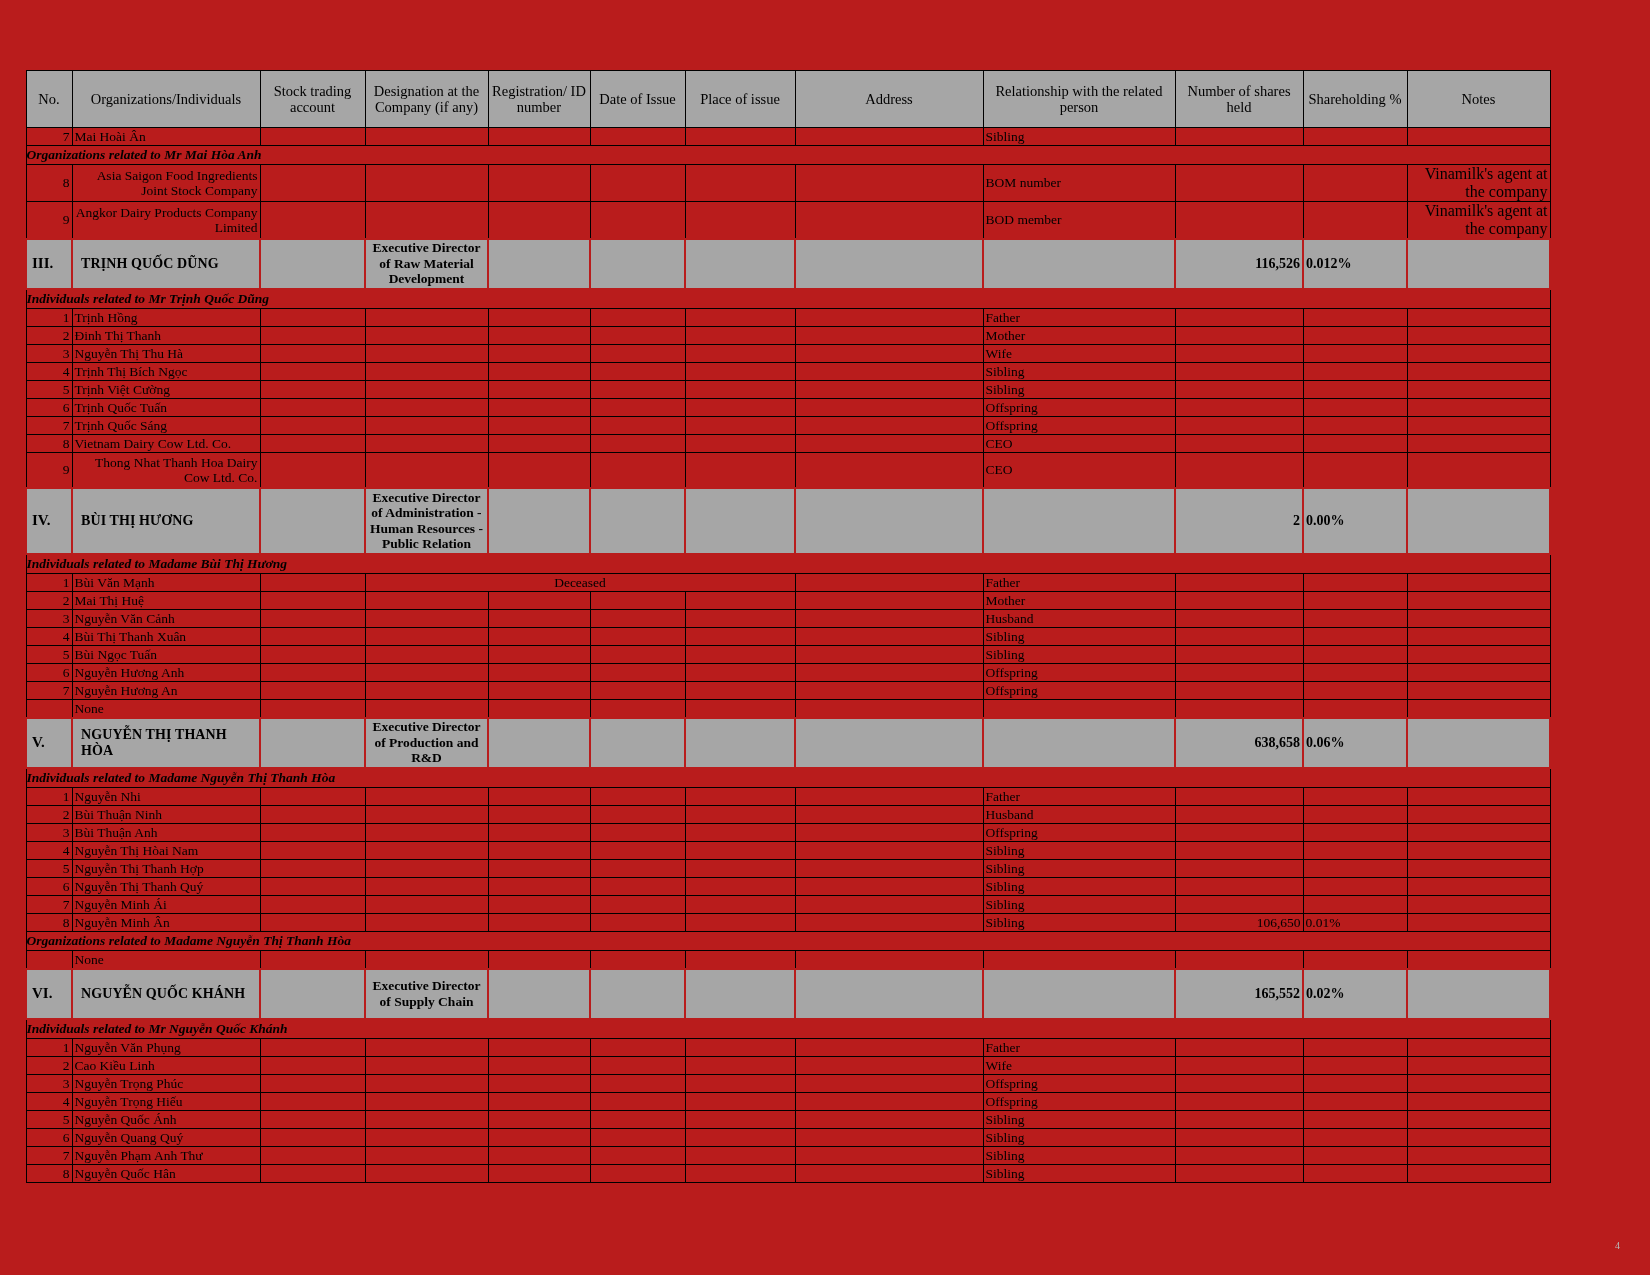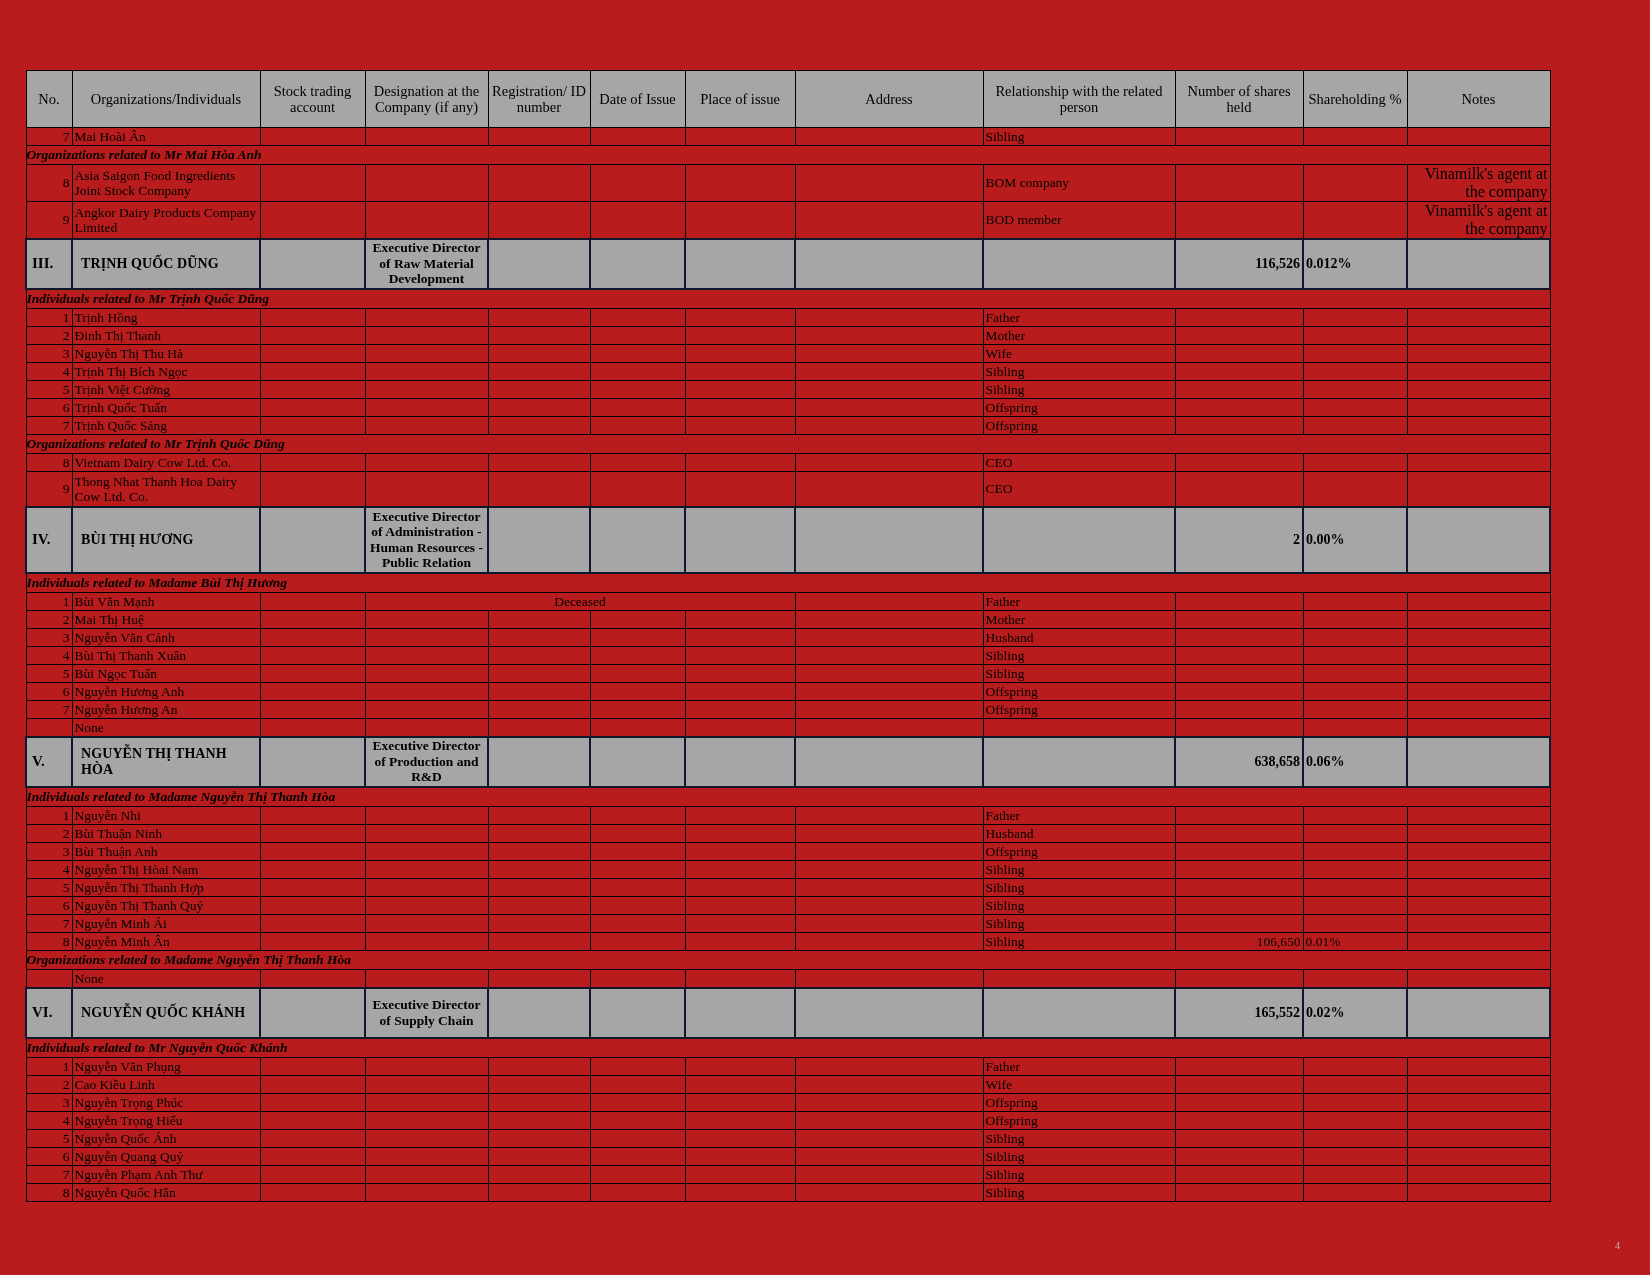--- a/index.html
+++ b/index.html
@@ -64,21 +64,21 @@
   td.nm  { text-align: left;  padding-left: 3px; }
   td.rel { text-align: left;  padding-left: 3px; }
   td.sh  { text-align: right; padding-right: 4px; }
   td.pct { padding-right: 3px; }
   td.notes-cell { text-align: right; font-size: 16px; line-height: 1.18; }
 
   
   tr.section td {
     background: #a6a6a6;
     font-weight: bold;
-    border: 2px solid #0f172a;
+    border: 2px solid #b91c1c;
     height: 48px;
   }
   tr.section td.rn { text-align: left; padding-left: 5px; font-size: 15px; }
   tr.section td.sname {
     text-align: left; padding-left: 8px; font-size: 14px; letter-spacing: .1px;
   }
   tr.section td.sdesig {
     text-align: center; font-size: 13.5px; line-height: 1.15;
   }
   tr.section td.sh, tr.section td.pct { font-size: 14px; }
@@ -90,21 +90,21 @@
     text-align: left;
     padding-left: 0;
     height: 18px;
     font-size: 13.5px;
     border-left: 1px solid #000;
     border-right: 1px solid #000;
   }
 
   
   tr.tall td { height: 34px; }
-  td.wrapname { white-space: normal; line-height: 1.15; }
+  td.wrapname { white-space: normal; line-height: 1.15; text-align: right; }
 
   .deceased { text-align: center; }
 
   #pagenum {
     position: absolute;
     right: 30px;
     bottom: 24px;
     font-size: 10px;
     color: #b9b9b9;
     font-family: "Liberation Serif", serif;
@@ -166,21 +166,21 @@
         </tr>
         <tr class="data tall">
           <td class="num">8</td>
           <td class="nm wrapname">Asia Saigon Food Ingredients Joint Stock Company</td>
           <td></td>
           <td></td>
           <td></td>
           <td></td>
           <td></td>
           <td></td>
-          <td class="rel">BOM company</td>
+          <td class="rel">BOM number</td>
           <td class="sh"></td>
           <td class="pct"></td>
           <td class="notes-cell">Vinamilk's agent at the company</td>
         </tr>
         <tr class="data tall">
           <td class="num">9</td>
           <td class="nm wrapname">Angkor Dairy Products Company Limited</td>
           <td></td>
           <td></td>
           <td></td>
@@ -300,23 +300,20 @@
           <td></td>
           <td></td>
           <td></td>
           <td></td>
           <td></td>
           <td class="rel">Offspring</td>
           <td class="sh"></td>
           <td class="pct"></td>
           <td class="notes-cell"></td>
         </tr>
-        <tr class="caption">
-          <td colspan="12">Organizations related to Mr Trịnh Quốc Dũng</td>
-        </tr>
         <tr class="data">
           <td class="num">8</td>
           <td class="nm">Vietnam Dairy Cow Ltd. Co.</td>
           <td></td>
           <td></td>
           <td></td>
           <td></td>
           <td></td>
           <td></td>
           <td class="rel">CEO</td>

